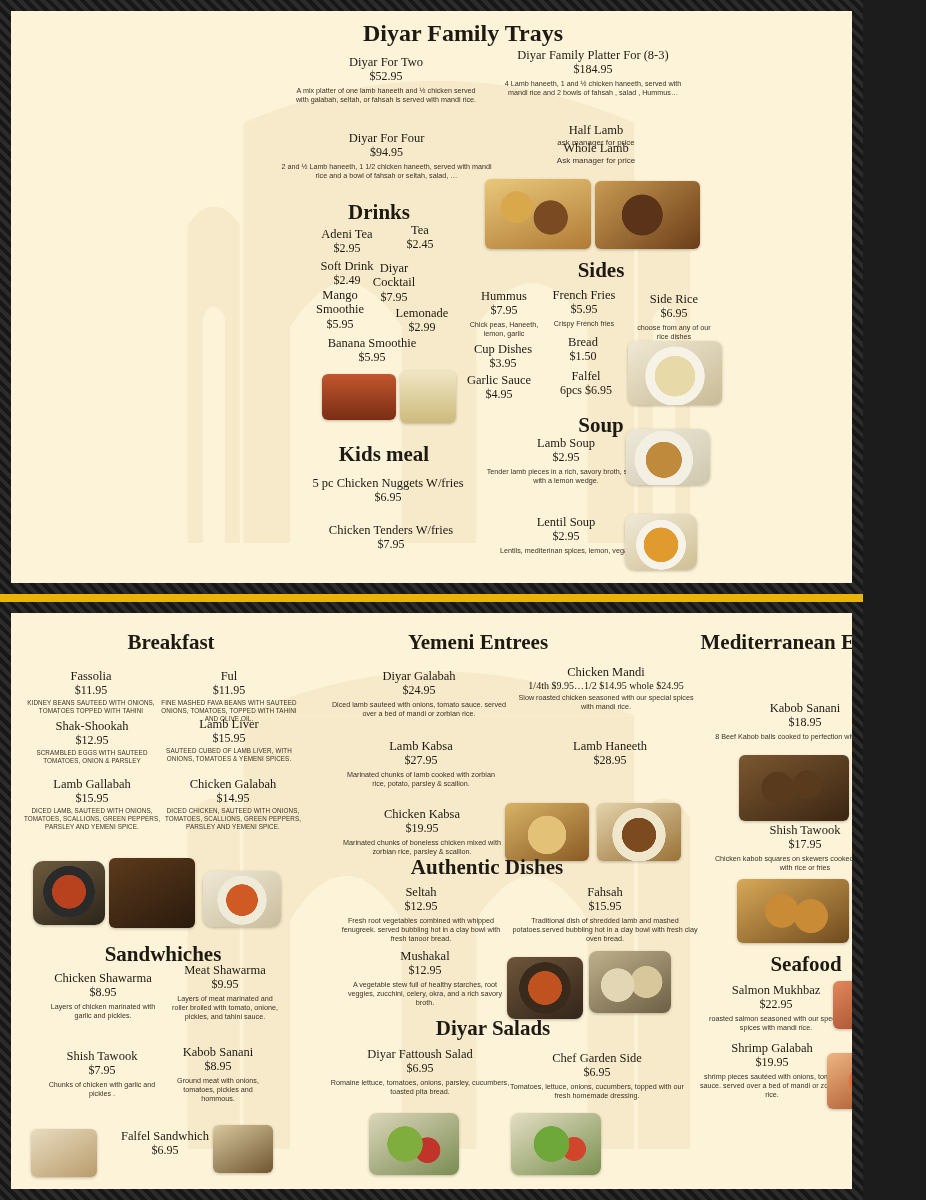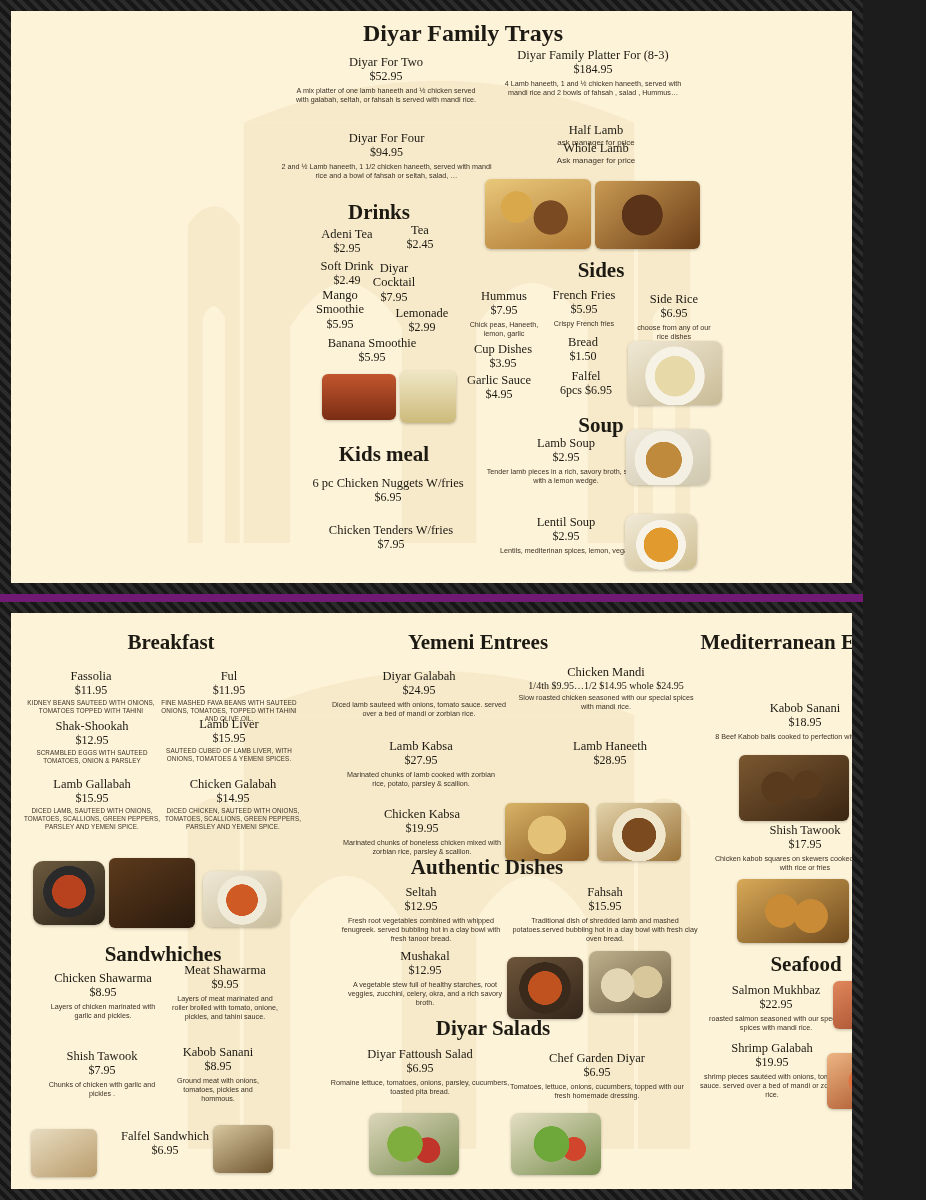--- a/index.html
+++ b/index.html
@@ -4,21 +4,21 @@
 <style>
   * { box-sizing: border-box; }
   html, body {
     margin: 0; padding: 0;
     background: #1c1c1c;
     font-family: "Liberation Sans", sans-serif;
   }
   #page {
     width: 863px; height: 1200px;
     position: relative;
-    background: #701a75;
+    background: #eab308;
     overflow: hidden;
   }
 
   
   .panel {
     position: absolute;
     left: 0; right: 0;
     background:
       repeating-linear-gradient(45deg, #2b2b2b 0 4px, #171717 4px 8px),
       #1d1d1d;
@@ -225,21 +225,21 @@
           <div class="nm">Falfel</div>
           <div class="pr" style="white-space:pre-line;">6pcs $6.95</div>
         </div>
 
         <div class="photo" style="left:617px;top:330px;width:94px;height:64px;border-radius:8px;background:
              radial-gradient(circle at 50% 55%, #e8d9a8 0 34%, #f6f2e6 35% 50%, transparent 51%),
              linear-gradient(150deg,#efe8d4,#c9bb96);"></div>
 
         <div class="sec-title abs" style="left:280px;top:432px;width:186px;font-size:21px;">Kids meal</div>
         <div class="item abs" style="left:292px;top:465px;width:170px;">
-          <div class="nm">6 pc Chicken Nuggets W/fries</div>
+          <div class="nm">5 pc Chicken Nuggets W/fries</div>
           <div class="pr">$6.95</div>
         </div>
         <div class="item abs" style="left:292px;top:512px;width:176px;">
           <div class="nm">Chicken Tenders W/fries</div>
           <div class="pr">$7.95</div>
         </div>
 
         <div class="sec-title abs" style="left:500px;top:403px;width:180px;font-size:21px;">Soup</div>
         <div class="item abs" style="left:470px;top:425px;width:170px;">
           <div class="nm">Lamb Soup</div>
@@ -418,21 +418,21 @@
              linear-gradient(150deg,#bfb08c,#6d5f44);"></div>
 
         <div class="sec-title abs" style="left:352px;top:404px;width:260px;font-size:21px;">Diyar Salads</div>
 
         <div class="item abs" style="left:318px;top:434px;width:182px;">
           <div class="nm">Diyar Fattoush Salad</div>
           <div class="pr">$6.95</div>
           <div class="ds">Romaine lettuce, tomatoes, onions, parsley, cucumbers, toasted pita bread.</div>
         </div>
         <div class="item abs" style="left:498px;top:438px;width:176px;">
-          <div class="nm">Chef Garden Diyar</div>
+          <div class="nm">Chef Garden Side</div>
           <div class="pr">$6.95</div>
           <div class="ds">Tomatoes, lettuce, onions, cucumbers, topped with our fresh homemade dressing.</div>
         </div>
 
         <div class="photo" style="left:358px;top:500px;width:90px;height:62px;border-radius:8px;background:
              radial-gradient(circle at 40% 50%, #7fae3e 0 28%, transparent 29%),
              radial-gradient(circle at 65% 60%, #c0342a 0 18%, transparent 19%),
              linear-gradient(150deg,#dcd6bb,#7a8c52);"></div>
         <div class="photo" style="left:500px;top:500px;width:90px;height:62px;border-radius:8px;background:
              radial-gradient(circle at 45% 50%, #6ea83a 0 30%, transparent 31%),

